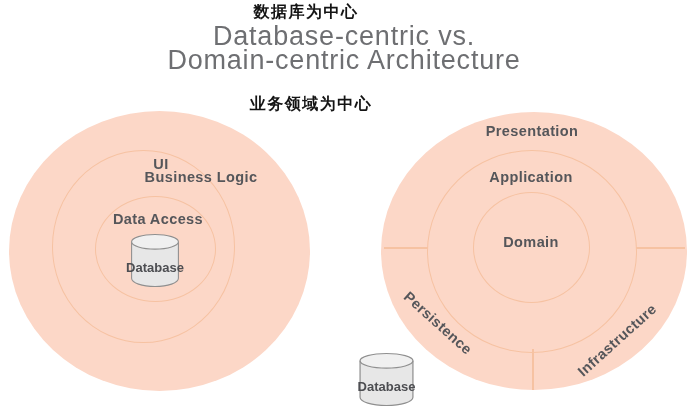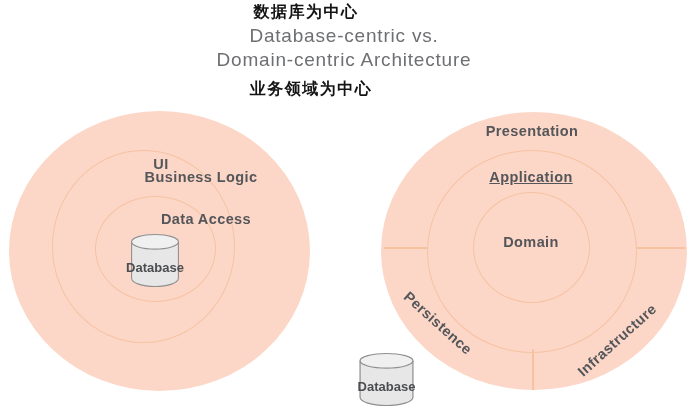--- a/index.html
+++ b/index.html
@@ -7,25 +7,25 @@
     position:relative;width:693px;height:410px;overflow:hidden;
     background:#fff;font-family:"Liberation Sans","DejaVu Sans",sans-serif;
   }
   
   .cn-note{
     position:absolute;transform:translateX(-50%);
     font-size:16px;font-weight:700;color:var(--annotation-text);
     letter-spacing:1.5px;white-space:nowrap;
   }
   .cn-top{left:306px;top:2px;}
-  .cn-bottom{left:311px;top:79px;}
+  .cn-bottom{left:311px;top:94px;}
   .title{
     position:absolute;left:344px;top:24px;transform:translateX(-50%);
     text-align:center;color:var(--title-text);
-    font-size:19px;font-weight:300;letter-spacing:0.8px;line-height:24px;
+    font-size:27px;font-weight:300;letter-spacing:0.8px;line-height:24px;
     white-space:nowrap;
   }
   
   .circle{position:absolute;border-radius:50%;}
   .filled{background:var(--circle-fill);}
   .ring{border:1.5px solid var(--ring-stroke);box-sizing:border-box;}
   .outer-left {left:9px;  top:111px;width:301px;height:280px;}
   .mid-left   {left:52px; top:150px;width:183px;height:193px;}
   .inner-left {left:95px; top:196px;width:121px;height:106px;}
   .outer-right{left:381px;top:112px;width:306px;height:278px;}
@@ -37,23 +37,23 @@
   .div-right{left:636px;top:247px;width:49px;height:1.5px;}
   .div-bottom{left:532px;top:349px;width:1.5px;height:41px;}
   
   .layer-label{
     position:absolute;transform:translate(-50%,-50%);
     font-size:14.5px;font-weight:700;color:var(--label-text);
     letter-spacing:0.4px;white-space:nowrap;
   }
   .lbl-ui        {left:161px;top:128px;margin-top:36px;}
   .lbl-bl        {left:157px;top:177px;margin-left:44px;}
-  .lbl-da        {left:158px;top:219px;margin-left:48px;}
+  .lbl-da        {left:158px;top:219px;}
   .lbl-pres      {left:532px;top:131px;}
-  .lbl-app       {left:531px;top:177px;text-decoration:underline;}
+  .lbl-app       {left:531px;top:177px;}
   .lbl-dom       {left:531px;top:242px;}
   .lbl-pers      {left:438px;top:323px;transform:translate(-50%,-50%) rotate(42deg);}
   .lbl-infra     {left:617px;top:340px;transform:translate(-50%,-50%) rotate(-42deg);}
   
   .cylinder{position:absolute;}
   .cylinder svg{display:block;width:100%;height:100%;}
   .cyl-body{fill:var(--cylinder-fill);stroke:var(--cylinder-stroke);stroke-width:1.2;}
   .cyl-top{fill:var(--cylinder-top);stroke:var(--cylinder-stroke);stroke-width:1.2;}
   .cyl-label{
     position:absolute;left:50%;top:62%;transform:translate(-50%,-50%);

